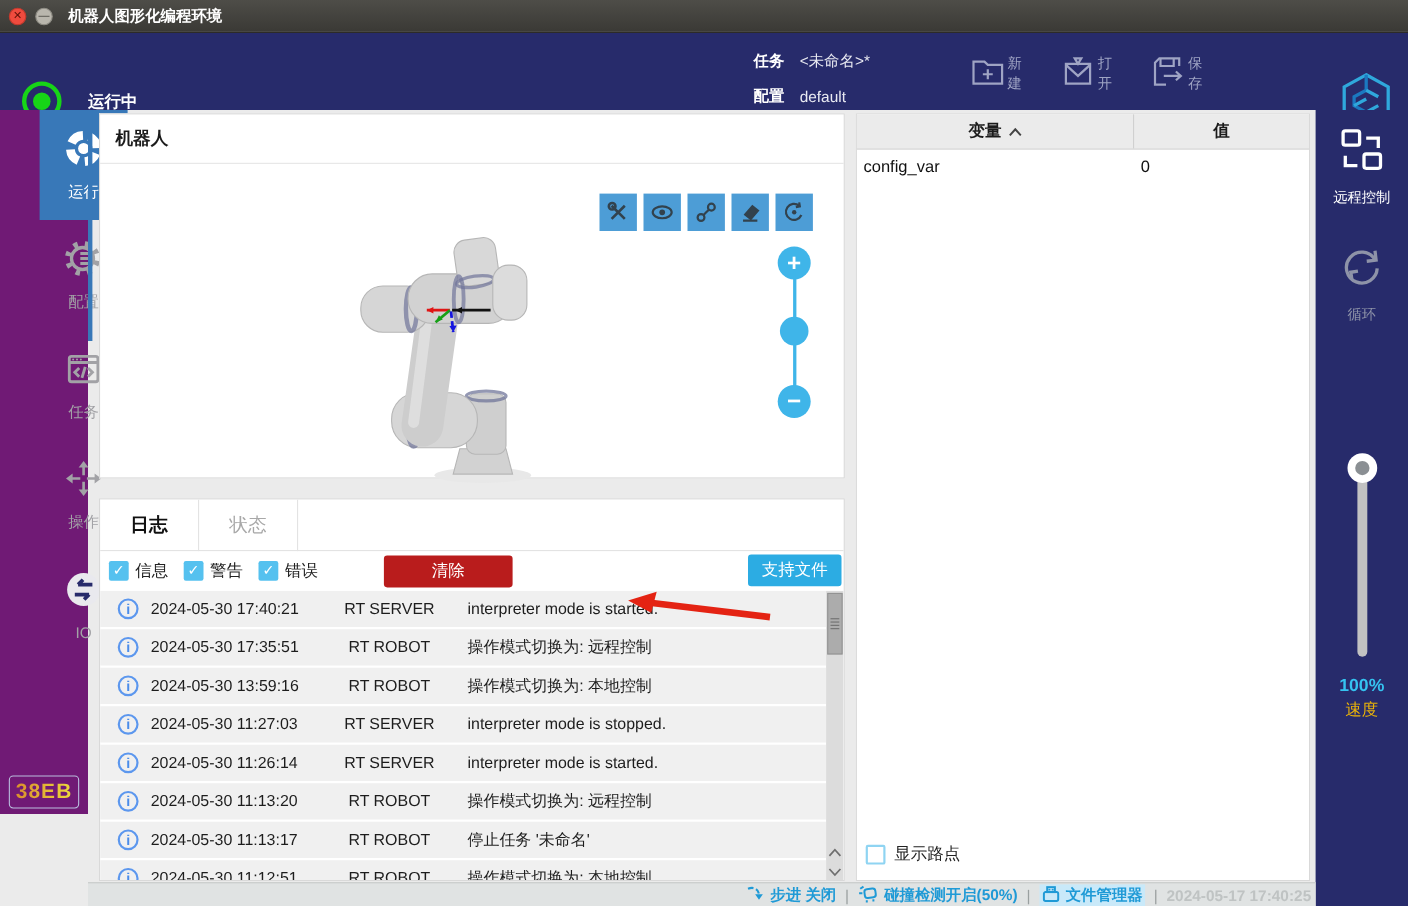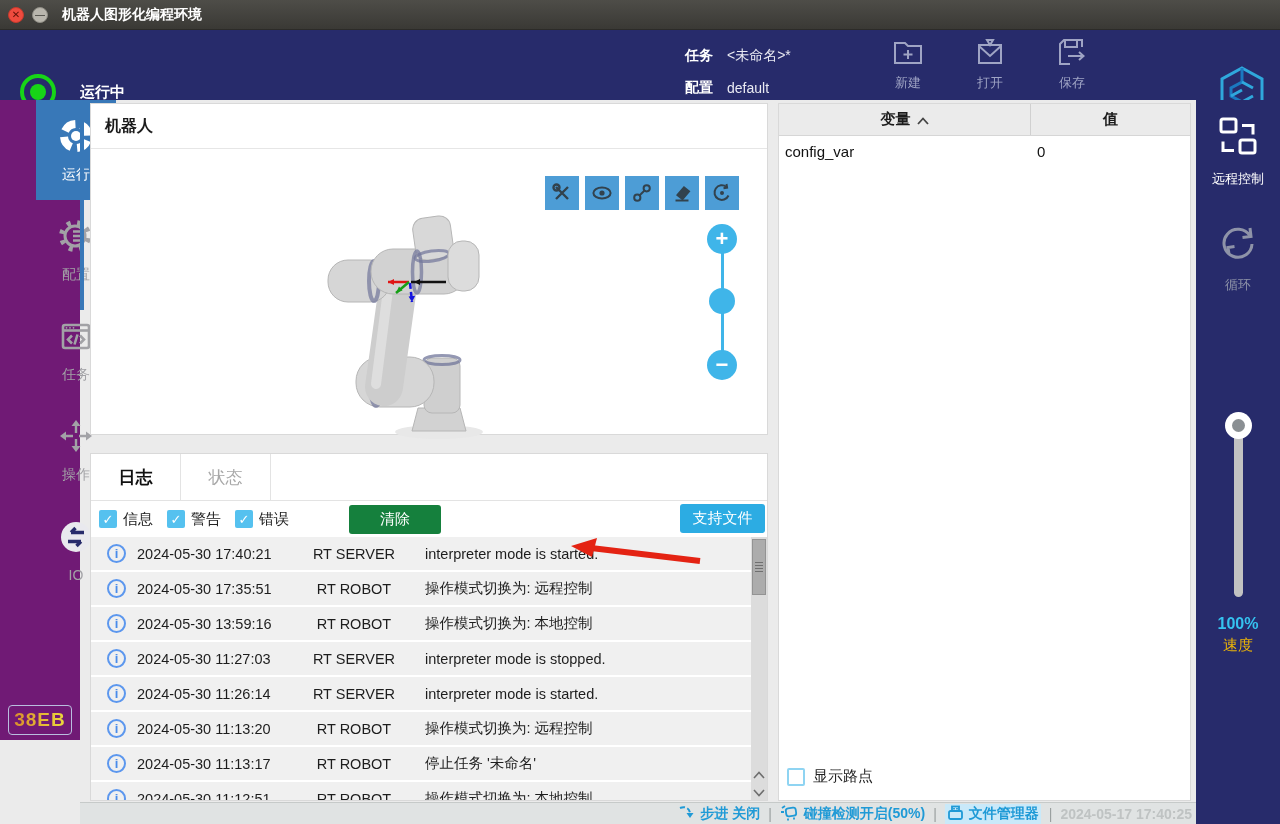--- a/index.html
+++ b/index.html
@@ -20,21 +20,21 @@
   .header { position:absolute; left:0; top:30px; width:1280px; height:70px; background:#272b6b; }
   .run-indicator { position:absolute; left:20px; top:44px; width:36px; height:36px;
     border:4px solid #17d517; border-radius:50%; display:flex; align-items:center; justify-content:center; }
   .run-indicator .dot { width:16px; height:16px; background:#17d517; border-radius:50%; }
   .run-text { position:absolute; left:80px; top:53px; color:#fff; font-size:15px; font-weight:bold; }
   .taskinfo { position:absolute; left:685px; top:8px; color:#fff; font-size:14px; }
   .taskinfo .row { height:28px; display:flex; align-items:center; margin-top:4px; }
   .taskinfo .lbl { font-weight:bold; margin-right:14px; }
   .taskinfo .val { color:#e9eaf2; }
   .hdr-actions { position:absolute; left:880px; top:4px; display:flex; gap:26px; }
-  .hdr-btn { width:56px; height:62px; display:flex; flex-direction:column; align-items:center; justify-content:flex-start; cursor:pointer; }
+  .hdr-btn { width:56px; height:62px; display:flex; flex-direction:row; align-items:center; justify-content:flex-start; cursor:pointer; }
   .hdr-btn svg { display:block; }
   .hdr-btn .cap { color:#9fa4c4; font-size:13px; margin-top:4px; }
   .logo { position:absolute; right:14px; top:36px; }
 
   
   .lsidebar { position:absolute; left:0; top:100px; width:80px; height:640px; background:#701a75;padding-left:36px; }
   .nav-item { width:80px; height:100px; display:flex; flex-direction:column; align-items:center; justify-content:center; gap:7px; color:#a2a2a6; cursor:pointer; }
   .nav-item .nlabel { font-size:14px; }
   .nav-item.selected { background:#3878b8; color:#ffffff; }
   .devcode { position:absolute; left:8px; bottom:5px; width:64px; height:30px;
@@ -62,21 +62,21 @@
   .tabs { height:47px; border-bottom:1px solid #e3e3e3; display:flex; }
   .tab { width:90px; height:47px; display:flex; align-items:center; justify-content:center;
     font-size:17px; border-right:1px solid #e3e3e3; cursor:pointer; }
   .tab.active { font-weight:bold; color:#111; }
   .tab.inactive { color:#a8a8a8; }
   .filterbar { height:36px; display:flex; align-items:center; padding-left:8px; position:relative; }
   .cb { width:18px; height:18px; border-radius:2px; background:#55c1ef; color:#fff; font-size:13px; font-weight:bold;
     display:flex; align-items:center; justify-content:center; cursor:pointer; }
   .cb.unchecked { background:#fff; border:2px solid #8fd4f2; }
   .cb-lab { font-size:15px; color:#222; margin:0 14px 0 6px; }
-  .btn-clear { width:92px; height:29px; background:#15803d; border:none; border-radius:3px; color:#fff; font-size:15px;
+  .btn-clear { width:117px; height:29px; background:#b91c1c; border:none; border-radius:3px; color:#fff; font-size:15px;
     margin-left:46px; cursor:pointer; font-family:Liberation Mono, monospace; }
   .btn-support { position:absolute; right:2px; top:3px; width:85px; height:29px; background:#2cace3; border:none; border-radius:3px;
     color:#fff; font-size:15px; cursor:pointer; font-family:inherit; }
   .loglist { position:relative; height:265px; overflow:hidden; padding-right:16px; }
   .logrow { height:33px; margin-bottom:2px; background:#f0f0f0; display:flex; align-items:center; font-size:14.5px; color:#1d1d1d; }
   .info-ic { width:19px; height:19px; border:2px solid #5c97ee; border-radius:50%; color:#4a8cea;
     font-size:13px; font-weight:bold; display:flex; align-items:center; justify-content:center; margin-left:16px; flex:0 0 auto; }
   .lg-time { width:158px; margin-left:11px; }
   .lg-src { width:118px; text-align:center; }
   .lg-msg { flex:1; padding-left:12px; }

